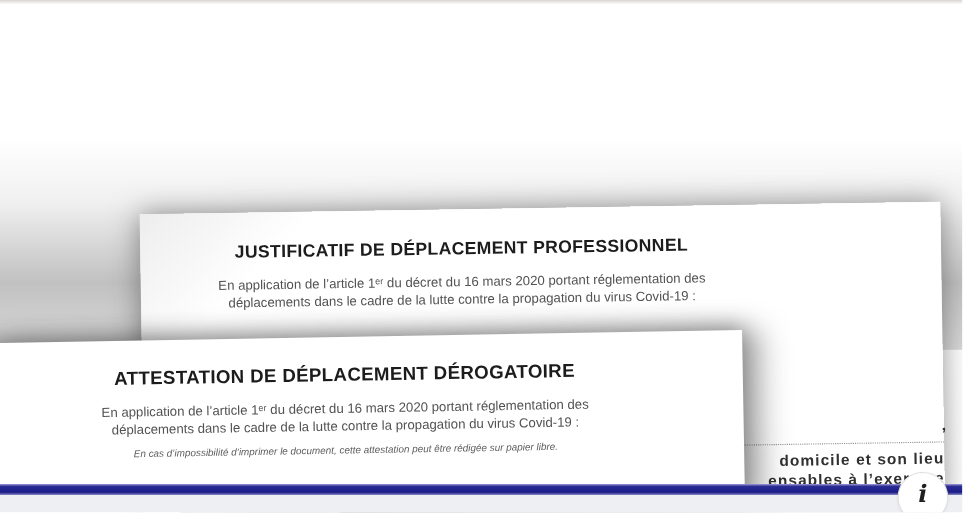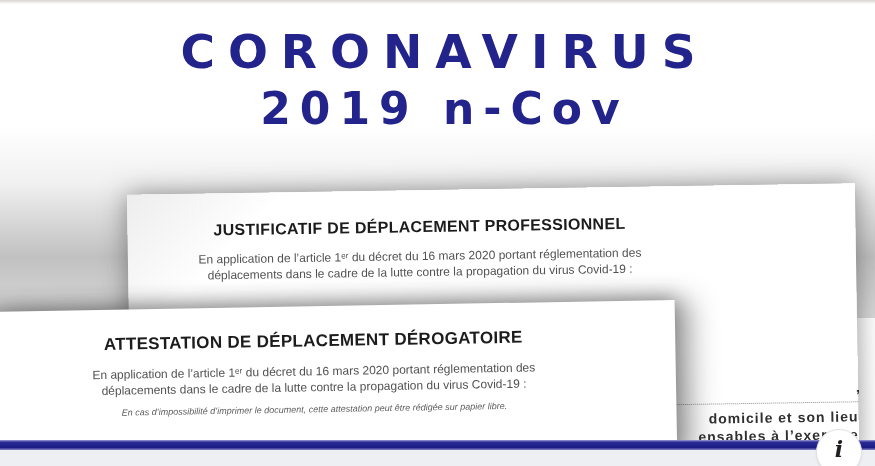--- a/index.html
+++ b/index.html
@@ -90,24 +90,20 @@
     font-size:22px;color:#1f1f1f;transform:translateY(-3px);
   }
 </style>
 </head>
 <body>
 
 <div class="stage">
 
   <div class="top-strip"></div>
 
-  <div class="title">
-    <div class="title-line1">CORONAVIRUS</div>
-    <div class="title-line2">2019 n-Cov</div>
-  </div>
 
   <div class="backdrop-shade"></div>
 
   <div class="doc doc-back">
     <div class="textblock">
       <div class="doc-heading">JUSTIFICATIF DE DÉPLACEMENT PROFESSIONNEL</div>
       <div class="doc-body">
         <div>En application de l’article 1ᵉʳ du décret du 16 mars 2020 portant réglementation des</div>
         <div>déplacements dans le cadre de la lutte contre la propagation du virus Covid-19 :</div>
       </div>

